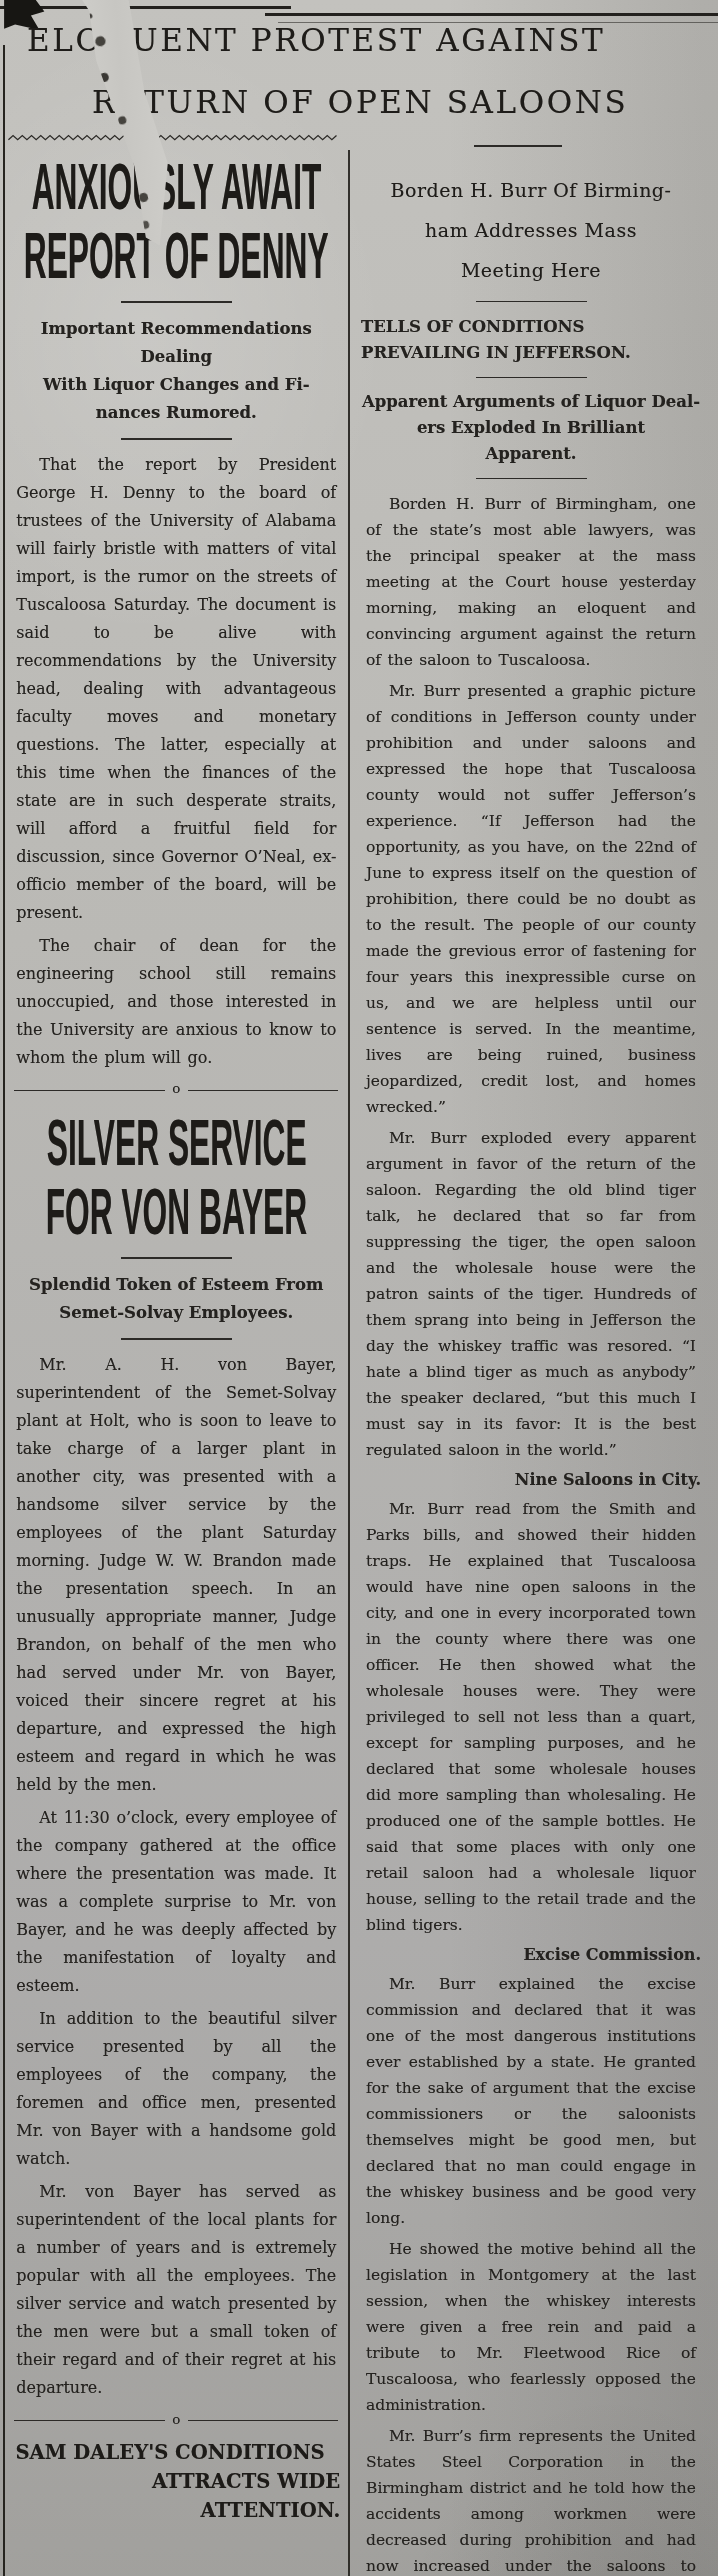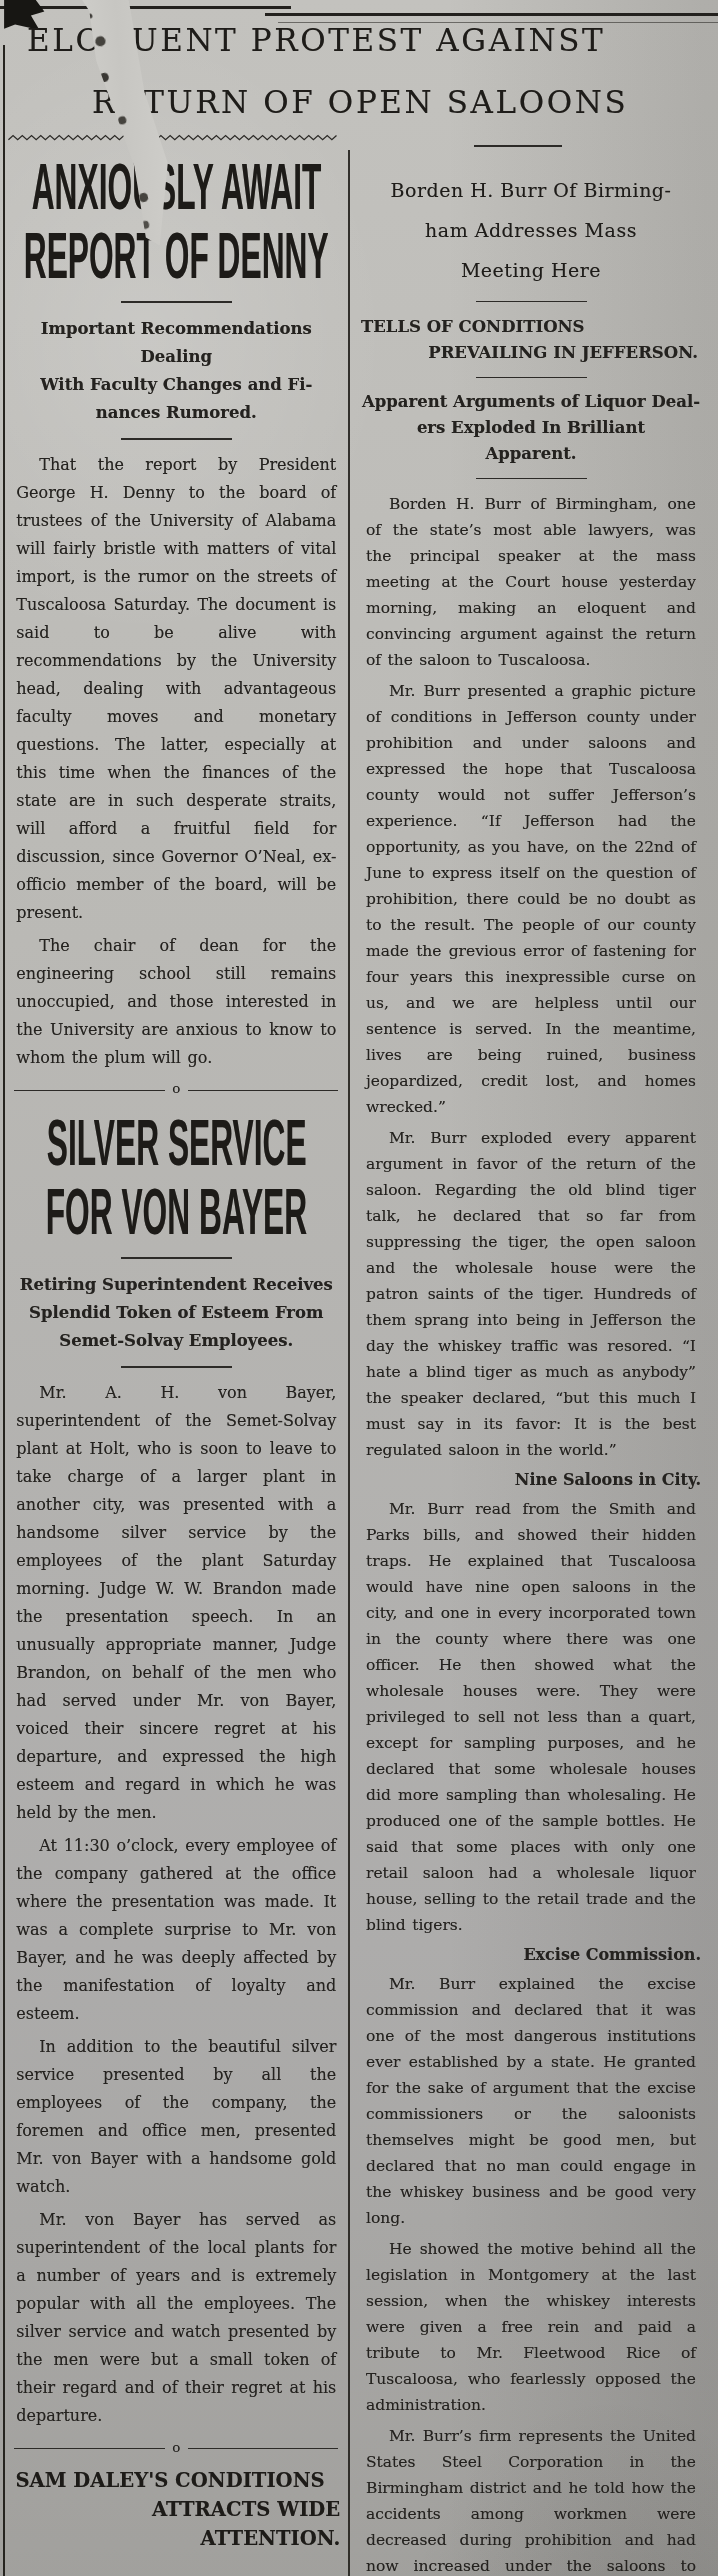--- a/index.html
+++ b/index.html
@@ -37,21 +37,21 @@
   .col-right p.body{font-size:15.5px;line-height:26px;}
   
   .gothic{display:flex;justify-content:center;align-items:center;height:69px;overflow:visible;}
   .gothic .gx{white-space:nowrap;font-family:"Liberation Sans",sans-serif;font-weight:700;
     font-size:61px;color:#1d1b18;transform:scale(.52,1.06);transform-origin:center;}
   
   .subhead{font-weight:700;font-size:16.5px;line-height:28px;text-align:center;}
   .col-right .subhead{line-height:26px;}
   .subA{font-weight:700;font-size:16.5px;line-height:26px;}
   .sa1{text-align:left;}
-  .sa2{text-align:right;padding-right:3.1px;}
+  .sa2{padding-right:3.1px;}
   .samhead{font-weight:700;font-size:19.6px;line-height:29px;color:#1d1b18;}
   .sd1{text-align:left;padding-left:4.1px;}
   .sd2{text-align:right;padding-right:1px;}
   .burr-head{font-size:19px;line-height:40px;text-align:center;letter-spacing:0.5px;color:#1e1c19;}
   .crosshead{font-weight:700;font-size:16px;line-height:23px;text-align:right;margin:5.2px 0 3.1px;}
   
   .rule-short{width:111px;margin:11.3px auto;border-top:2.1px solid #2c2a27;height:0;}
   .rule-thin{border-top-width:1.5px;}
   .divider-o{display:flex;align-items:center;gap:7.2px;margin:11.3px 3.1px;}
   .divider-o .dline{flex:1;border-top:1px solid #2c2a27;height:0;}
@@ -96,21 +96,21 @@
       <span class="gx">ANXIOUSLY AWAIT</span>
     </div>
     <div class="gothic">
       <span class="gx">REPORT OF DENNY</span>
     </div>
 
     <div class="rule-short"></div>
 
     <div class="subhead">
       <div>Important Recommendations Dealing</div>
-      <div>With Faculty Changes and Fi-</div>
+      <div>With Liquor Changes and Fi-</div>
       <div>nances Rumored.</div>
     </div>
 
     <div class="rule-short"></div>
 
     <p class="body">That the report by President George H. Denny to the board of trustees of the University of Alabama will fairly bristle with matters of vital import, is the rumor on the streets of Tuscaloosa Saturday. The document is said to be alive with recommendations by the University head, dealing with advantageous faculty moves and monetary questions. The latter, especially at this time when the finances of the state are in such desperate straits, will afford a fruitful field for discussion, since Governor O’Neal, ex-officio member of the board, will be present.</p>
     <p class="body">The chair of dean for the engineering school still remains unoccupied, and those interested in the University are anxious to know to whom the plum will go.</p>
 
     <div class="divider-o">
       <span class="dline"></span>
@@ -121,21 +121,20 @@
     <div class="gothic">
       <span class="gx">SILVER SERVICE</span>
     </div>
     <div class="gothic">
       <span class="gx">FOR VON BAYER</span>
     </div>
 
     <div class="rule-short"></div>
 
     <div class="subhead">
-      <div>Retiring Superintendent Receives</div>
       <div>Splendid Token of Esteem From</div>
       <div>Semet-Solvay Employees.</div>
     </div>
 
     <div class="rule-short"></div>
 
     <p class="body">Mr. A. H. von Bayer, superintendent of the Semet-Solvay plant at Holt, who is soon to leave to take charge of a larger plant in another city, was presented with a handsome silver service by the employees of the plant Saturday morning. Judge W. W. Brandon made the presentation speech. In an unusually appropriate manner, Judge Brandon, on behalf of the men who had served under Mr. von Bayer, voiced their sincere regret at his departure, and expressed the high esteem and regard in which he was held by the men.</p>
     <p class="body">At 11:30 o’clock, every employee of the company gathered at the office where the presentation was made. It was a complete surprise to Mr. von Bayer, and he was deeply affected by the manifestation of loyalty and esteem.</p>
     <p class="body">In addition to the beautiful silver service presented by all the employees of the company, the foremen and office men, presented Mr. von Bayer with a handsome gold watch.</p>
     <p class="body">Mr. von Bayer has served as superintendent of the local plants for a number of years and is extremely popular with all the employees. The silver service and watch presented by the men were but a small token of their regard and of their regret at his departure.</p>

